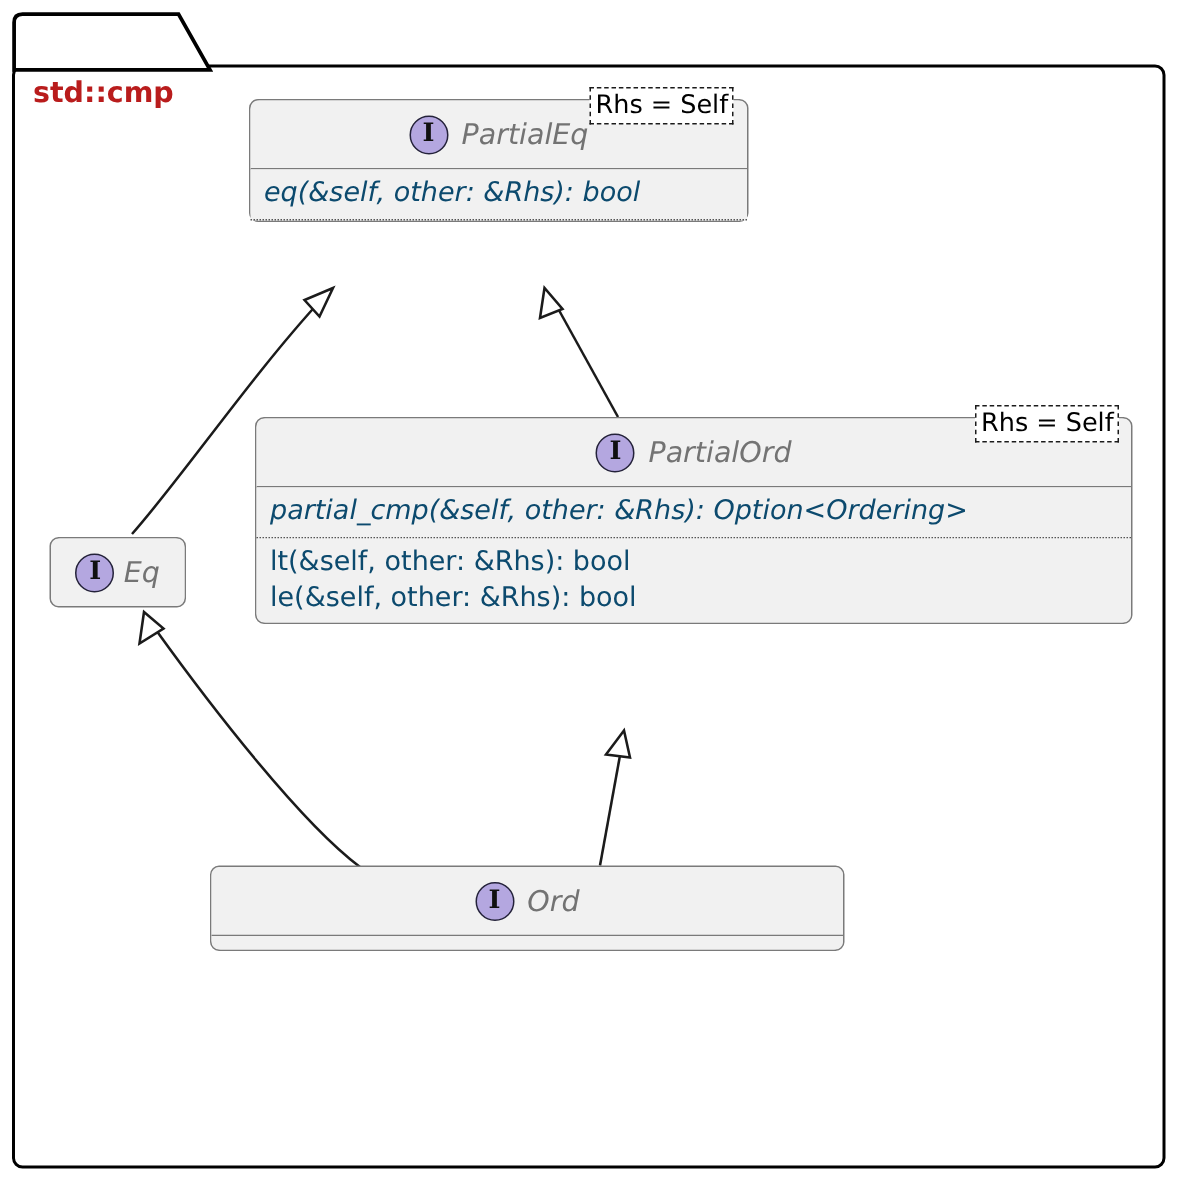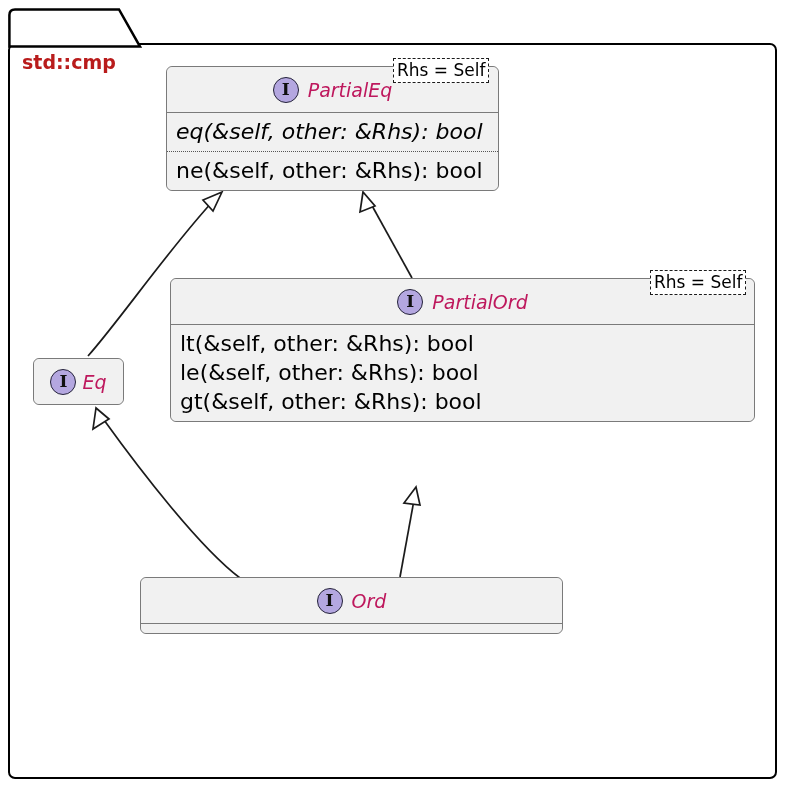--- a/index.html
+++ b/index.html
@@ -106,38 +106,38 @@
     font-weight: bold;
     font-size: 17px;
     line-height: 1;
     color: #101010;
     flex: none;
     box-sizing: border-box;
   }
   .cls-name {
     font-style: italic;
     font-size: 19px;
-    color: #be185d;
+    color: #737373;
     white-space: nowrap;
     font-family: "DejaVu Sans", sans-serif;
   }
 
   .cls-compartment {
     padding: 4px 9px 5px 9px;
     background: #f1f1f1;
   }
   .cls-compartment.abstract-part {
     border-bottom: 1.6px dotted #555555;
   }
   .cls-compartment.last-part {
     border-radius: 0 0 6px 6px;
   }
   .member {
-    font-size: 22px;
-    color: #000000;
+    font-size: 18px;
+    color: #0c4a6e;
     line-height: 1.32;
     white-space: nowrap;
     font-family: "DejaVu Sans", sans-serif;
   }
   .member.italic {
     font-style: italic;
   }
 
   
   .tmpl-tag {
@@ -199,35 +199,34 @@
   </svg>
 
   <div class="uml-class" id="cls-partialeq" style="left:166px; top:66px; width:333px;">
     <div class="cls-header">
       <span class="iface-icon">I</span>
       <span class="cls-name">PartialEq</span>
     </div>
     <div class="cls-compartment abstract-part">
       <div class="member italic">eq(&amp;self, other: &amp;Rhs): bool</div>
     </div>
-    <div class="cls-compartment last-part">
-      <div class="member">ne(&amp;self, other: &amp;Rhs): bool</div>
-    </div>
   </div>
   <div class="tmpl-tag" style="left:393px; top:58px;">Rhs = Self</div>
 
   <div class="uml-class" id="cls-partialord" style="left:170px; top:278px; width:585px;">
     <div class="cls-header">
       <span class="iface-icon">I</span>
       <span class="cls-name">PartialOrd</span>
+    </div>
+    <div class="cls-compartment abstract-part">
+      <div class="member italic">partial_cmp(&amp;self, other: &amp;Rhs): Option&lt;Ordering&gt;</div>
     </div>
     <div class="cls-compartment last-part">
       <div class="member">lt(&amp;self, other: &amp;Rhs): bool</div>
       <div class="member">le(&amp;self, other: &amp;Rhs): bool</div>
-      <div class="member">gt(&amp;self, other: &amp;Rhs): bool</div>
     </div>
   </div>
   <div class="tmpl-tag" style="left:650px; top:270px;">Rhs = Self</div>
 
   <div class="uml-class" id="cls-ord" style="left:140px; top:577px; width:423px;">
     <div class="cls-header">
       <span class="iface-icon">I</span>
       <span class="cls-name">Ord</span>
     </div>
     <div class="cls-compartment last-part">

